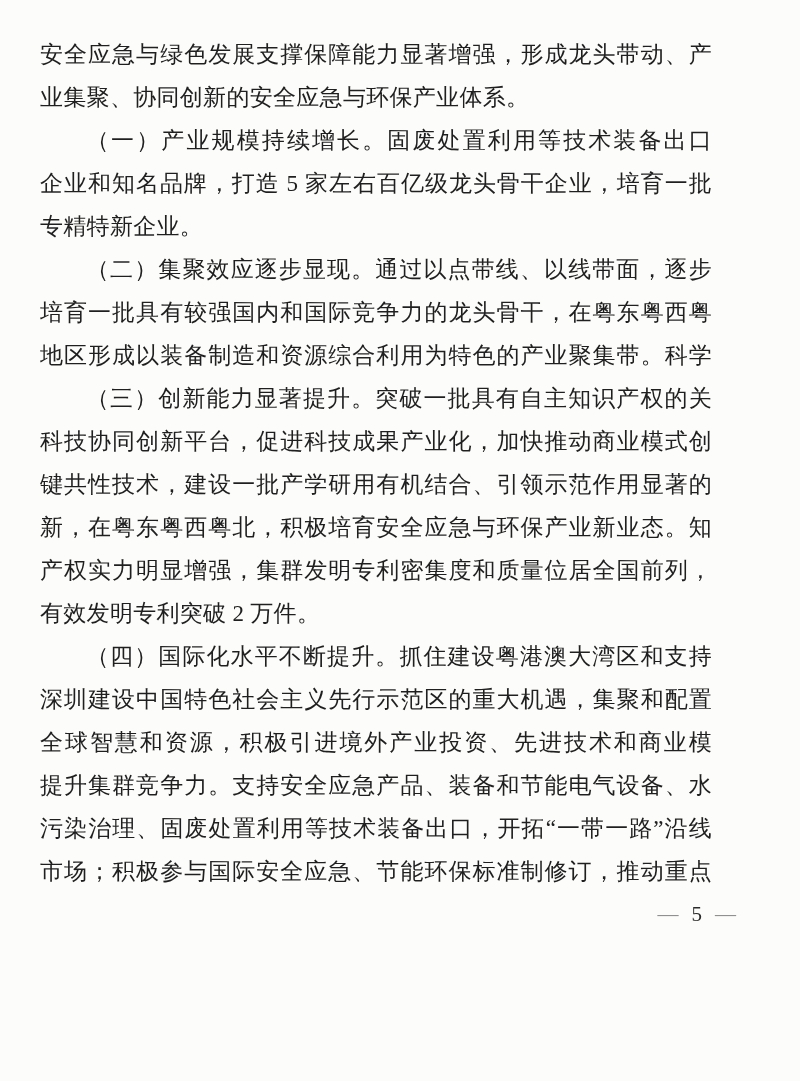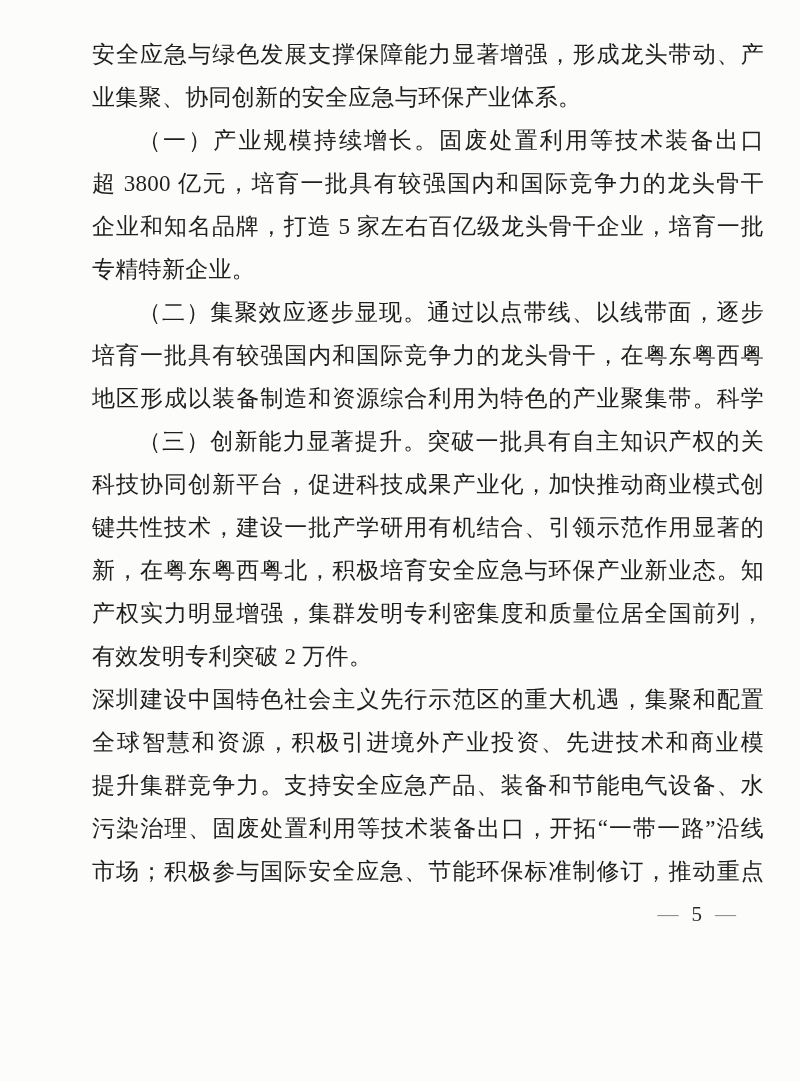--- a/index.html
+++ b/index.html
@@ -6,21 +6,21 @@
     margin: 0;
     padding: 0;
     background: #ffffff;
   }
   .page {
     position: relative;
     width: 800px;
     height: 1081px;
     background: #fcfcfa;
     box-sizing: border-box;
-    padding: 33px 64px 0 92px;
+    padding: 33px 64px 0 40px;
     font-family: "Liberation Serif", "DejaVu Serif", serif;
     color: #1f1f1f;
     overflow: hidden;
   }
   .text-block {
     width: 672px;
   }
   .para {
     margin: 0;
   }
@@ -65,41 +65,41 @@
 <div class="page">
   <div class="text-block">
 
     <div class="para">
       <div class="line">安全应急与绿色发展支撑保障能力显著增强，形成龙头带动、产</div>
       <div class="line end">业集聚、协同创新的安全应急与环保产业体系。</div>
     </div>
 
     <div class="para">
       <div class="line first">（一）产业规模持续增长。固废处置利用等技术装备出口</div>
-      <div class="line">超 3800 亿元，培育一批具有较强国内和国际竞争力的龙头骨干</div>
       <div class="line">企业和知名品牌，打造 5 家左右百亿级龙头骨干企业，培育一批</div>
       <div class="line end">专精特新企业。</div>
     </div>
 
     <div class="para">
       <div class="line first">（二）集聚效应逐步显现。通过以点带线、以线带面，逐步</div>
       <div class="line">培育一批具有较强国内和国际竞争力的龙头骨干，在粤东粤西粤北</div>
       <div class="line">地区形成以装备制造和资源综合利用为特色的产业聚集带。科学</div>
     </div>
 
     <div class="para">
       <div class="line first">（三）创新能力显著提升。突破一批具有自主知识产权的关</div>
       <div class="line">科技协同创新平台，促进科技成果产业化，加快推动商业模式创</div>
       <div class="line">键共性技术，建设一批产学研用有机结合、引领示范作用显著的</div>
       <div class="line">新，在粤东粤西粤北，积极培育安全应急与环保产业新业态。知识</div>
       <div class="line">产权实力明显增强，集群发明专利密集度和质量位居全国前列，</div>
       <div class="line end">有效发明专利突破 2 万件。</div>
     </div>
 
     <div class="para">
+      <div class="line first">（四）国际化水平不断提升。抓住建设粤港澳大湾区和支持</div>
       <div class="line">深圳建设中国特色社会主义先行示范区的重大机遇，集聚和配置</div>
       <div class="line">全球智慧和资源，积极引进境外产业投资、先进技术和商业模式，</div>
       <div class="line">提升集群竞争力。支持安全应急产品、装备和节能电气设备、水</div>
       <div class="line">污染治理、固废处置利用等技术装备出口，开拓“一带一路”沿线</div>
       <div class="line">市场；积极参与国际安全应急、节能环保标准制修订，推动重点</div>
     </div>
 
   </div>
 
   <div class="footer">

